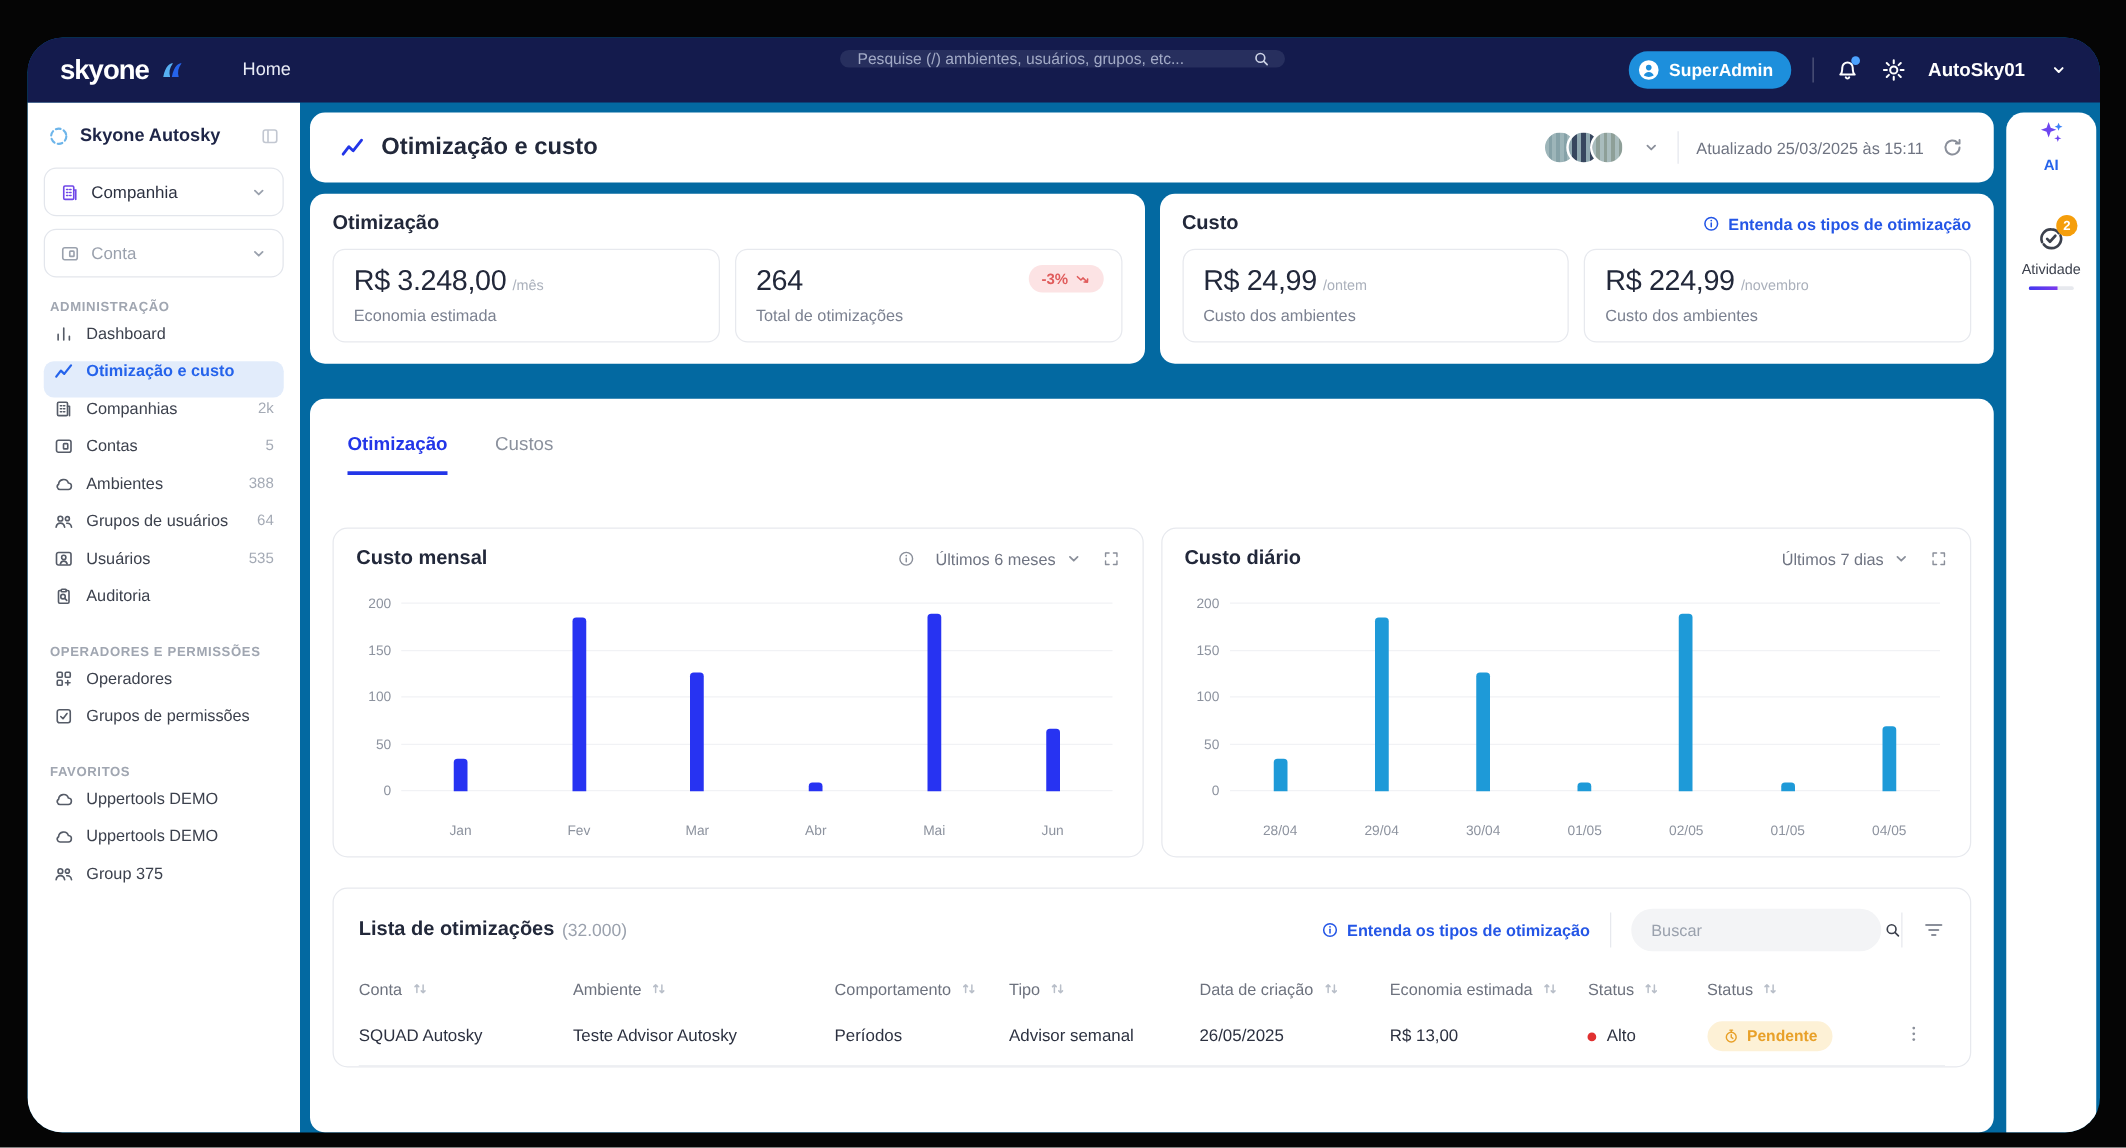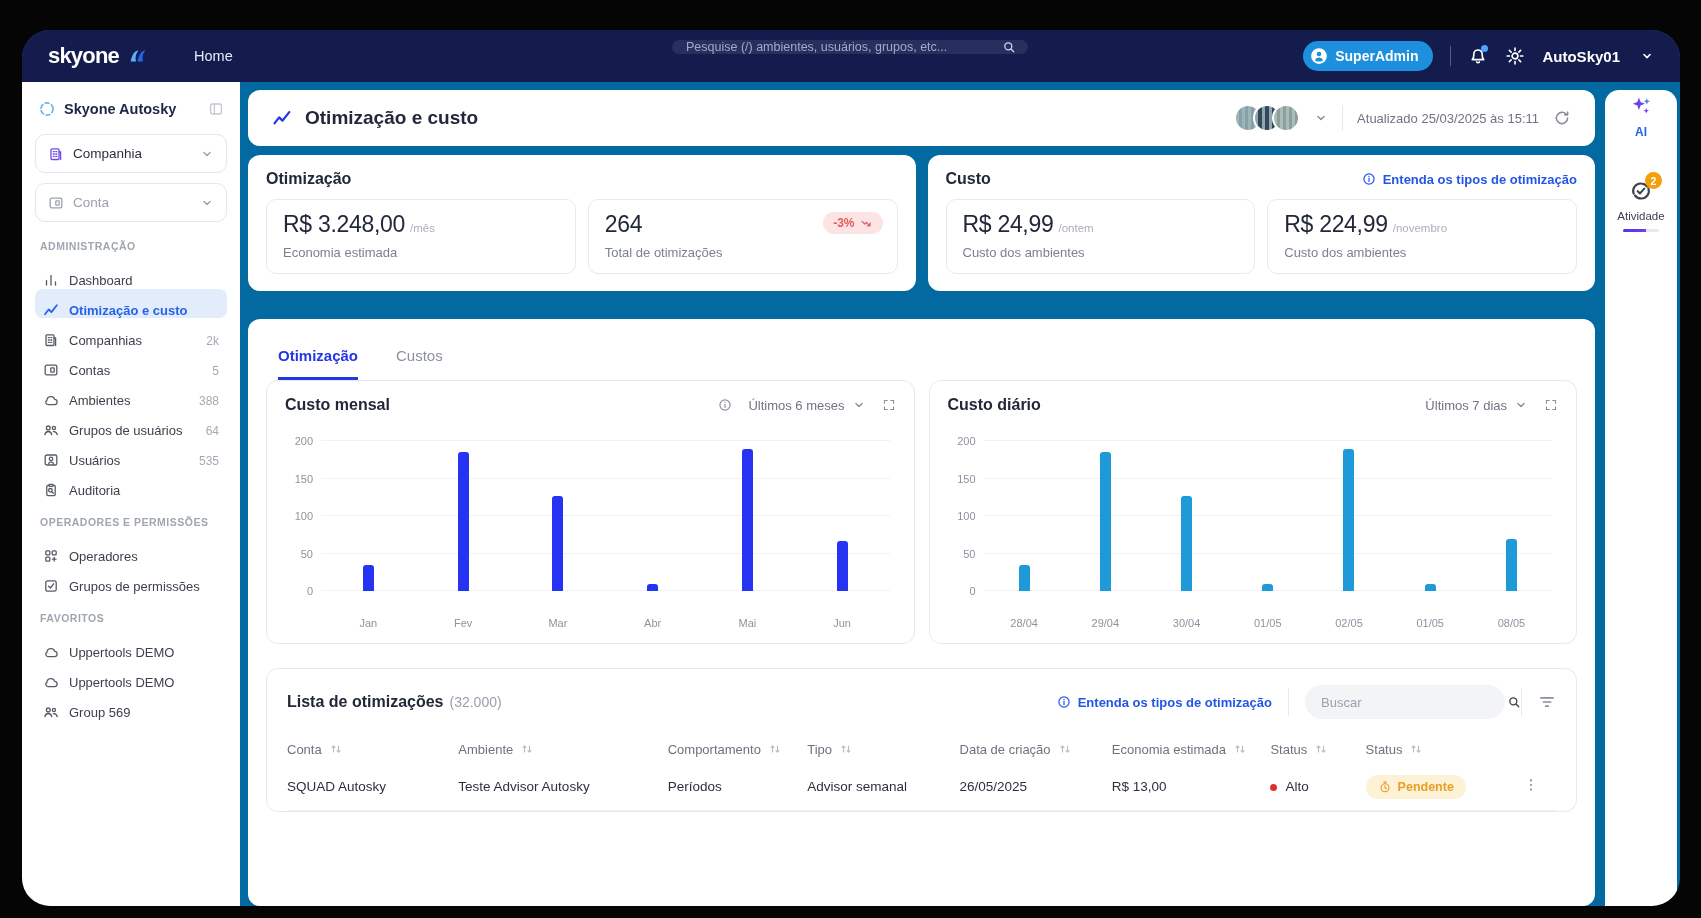--- a/index.html
+++ b/index.html
@@ -27,21 +27,21 @@
   .body-row { flex:1; display:flex; min-height:0; }
 
   
   .sidebar { width:218px; background:#fff; padding:18px 13px 10px; flex-shrink:0; overflow:hidden; }
   .side-head { display:flex; align-items:center; gap:8px; color:#1e2547; font-weight:bold; font-size:14.5px; margin:0 3px 16px; }
   .side-head .spacer { margin-left:auto; }
   .select { border:1px solid #e3e6ec; border-radius:10px; height:39px; display:flex; align-items:center; gap:9px; padding:0 12px; margin-bottom:10px; font-size:13.5px; color:#2c3140; cursor:pointer; background:#fff; }
   .select .caret { margin-left:auto; color:#9aa1ad; }
   .select.muted { color:#9aa1ad; }
   .section-label { font-size:10.5px; letter-spacing:.5px; color:#a0a6b1; margin:18px 5px 7px; font-weight:bold; }
-  .side-item { display:flex; align-items:flex-end; gap:10px; height:29px; padding:0 8px; border-radius:8px; font-size:13px; color:#3c414d; cursor:pointer; margin-bottom:1px; }
+  .side-item { display:flex; align-items:flex-start; gap:10px; height:29px; padding:0 8px; border-radius:8px; font-size:13px; color:#3c414d; cursor:pointer; margin-bottom:1px; }
   .side-item .icn { color:#555b67; }
   .side-item.active { background:#e2ecfb; color:#2563eb; font-weight:bold; }
   .side-item.active .icn { color:#2563eb; }
   .side-count { margin-left:auto; color:#a4aab5; font-size:12px; font-weight:normal; }
 
   
   .main { flex:1; padding:8px 10px 0 8px; display:flex; flex-direction:column; min-width:0; }
   .page-head { background:#fff; border-radius:12px; height:56px; display:flex; align-items:center; padding:0 24px; flex-shrink:0; }
   .page-title { font-size:19px; font-weight:bold; color:#22283a; display:flex; gap:13px; align-items:center; }
   .page-title .icn { color:#2336e8; }
@@ -71,21 +71,21 @@
   .delta-badge { position:absolute; top:12px; right:14px; background:#fce3e4; color:#e05c5c; font-size:12px; font-weight:bold; border-radius:999px; padding:4px 10px; display:flex; gap:5px; align-items:center; }
   .delta-badge .icn { width:13px; height:13px; }
 
   
   .panel { background:#fff; border-radius:12px; margin-top:28px; padding:28px 16px 16px; flex:1; min-height:0; }
   .tabs { display:flex; gap:38px; padding:0 14px; }
   .tab { font-size:15px; color:#8b919d; padding-bottom:13px; cursor:pointer; border-bottom:3px solid transparent; }
   .tab.active { color:#2336e8; font-weight:bold; border-bottom-color:#2336e8; }
 
   
-  .charts-row { display:flex; gap:14px; padding:0 2px; }
+  .charts-row { display:flex; gap:14px; margin-top:42px; padding:0 2px; }
   .chart-card { flex:1; border:1px solid #e7e9ee; border-radius:12px; padding:15px 18px 12px; background:#fff; }
   .chart-head { display:flex; align-items:center; gap:14px; }
   .chart-title { font-size:16px; font-weight:bold; color:#22283a; }
   .chart-controls { margin-left:auto; display:flex; align-items:center; gap:16px; }
   .range-select { display:flex; align-items:center; gap:7px; font-size:13px; color:#6f7482; cursor:pointer; }
   .plot { position:relative; height:205px; margin-top:12px; }
   .grid-line { position:absolute; left:36px; right:6px; height:1px; background:#f1f2f5; }
   .y-label { position:absolute; left:0; width:28px; text-align:right; font-size:11px; color:#8d939f; transform:translateY(50%); }
   .bars-row { position:absolute; left:36px; right:6px; top:0; bottom:40px; display:flex; align-items:flex-end; }
   .bar-slot { flex:1; display:flex; justify-content:center; align-items:flex-end; height:100%; }
@@ -364,21 +364,21 @@
           </div>
           <div class="side-item">
             <span class="icn">
               <svg viewBox="0 0 16 16" fill="none" stroke="currentColor" stroke-width="1.3" stroke-linecap="round" stroke-linejoin="round">
                 <circle cx="5.3" cy="5.9" r="1.9"></circle>
                 <path d="M1.9 12.7c.4-2.1 1.8-3.2 3.4-3.2s3 1.1 3.4 3.2"></path>
                 <circle cx="10.9" cy="5.9" r="1.6"></circle>
                 <path d="M10.4 9.6c1.8-.2 3.4 1 3.8 3.1"></path>
               </svg>
             </span>
-            <span>Group 569</span>
+            <span>Group 375</span>
           </div>
         </div>
     </div>
 
     <div class="main">
 
       <div class="page-head">
         <div class="page-title">
           <span class="icn sz20">
             <svg viewBox="0 0 16 16" fill="none" stroke="currentColor" stroke-width="1.8" stroke-linecap="round" stroke-linejoin="round">
@@ -598,21 +598,21 @@
                     <div class="bar" style="height: 52.5px; background: rgb(30, 154, 216);"></div>
                   </div>
                 </div>
                 <div class="xlabels-row">
                   <div class="x-label">28/04</div>
                   <div class="x-label">29/04</div>
                   <div class="x-label">30/04</div>
                   <div class="x-label">01/05</div>
                   <div class="x-label">02/05</div>
                   <div class="x-label">01/05</div>
-                  <div class="x-label">08/05</div>
+                  <div class="x-label">04/05</div>
                 </div>
               </div>
             </div>
           </div>
 
         <div class="list-card">
           <div class="list-head">
             <span class="list-title">Lista de otimizações</span>
             <span class="list-count">(32.000)</span>
             <div class="list-tools">

